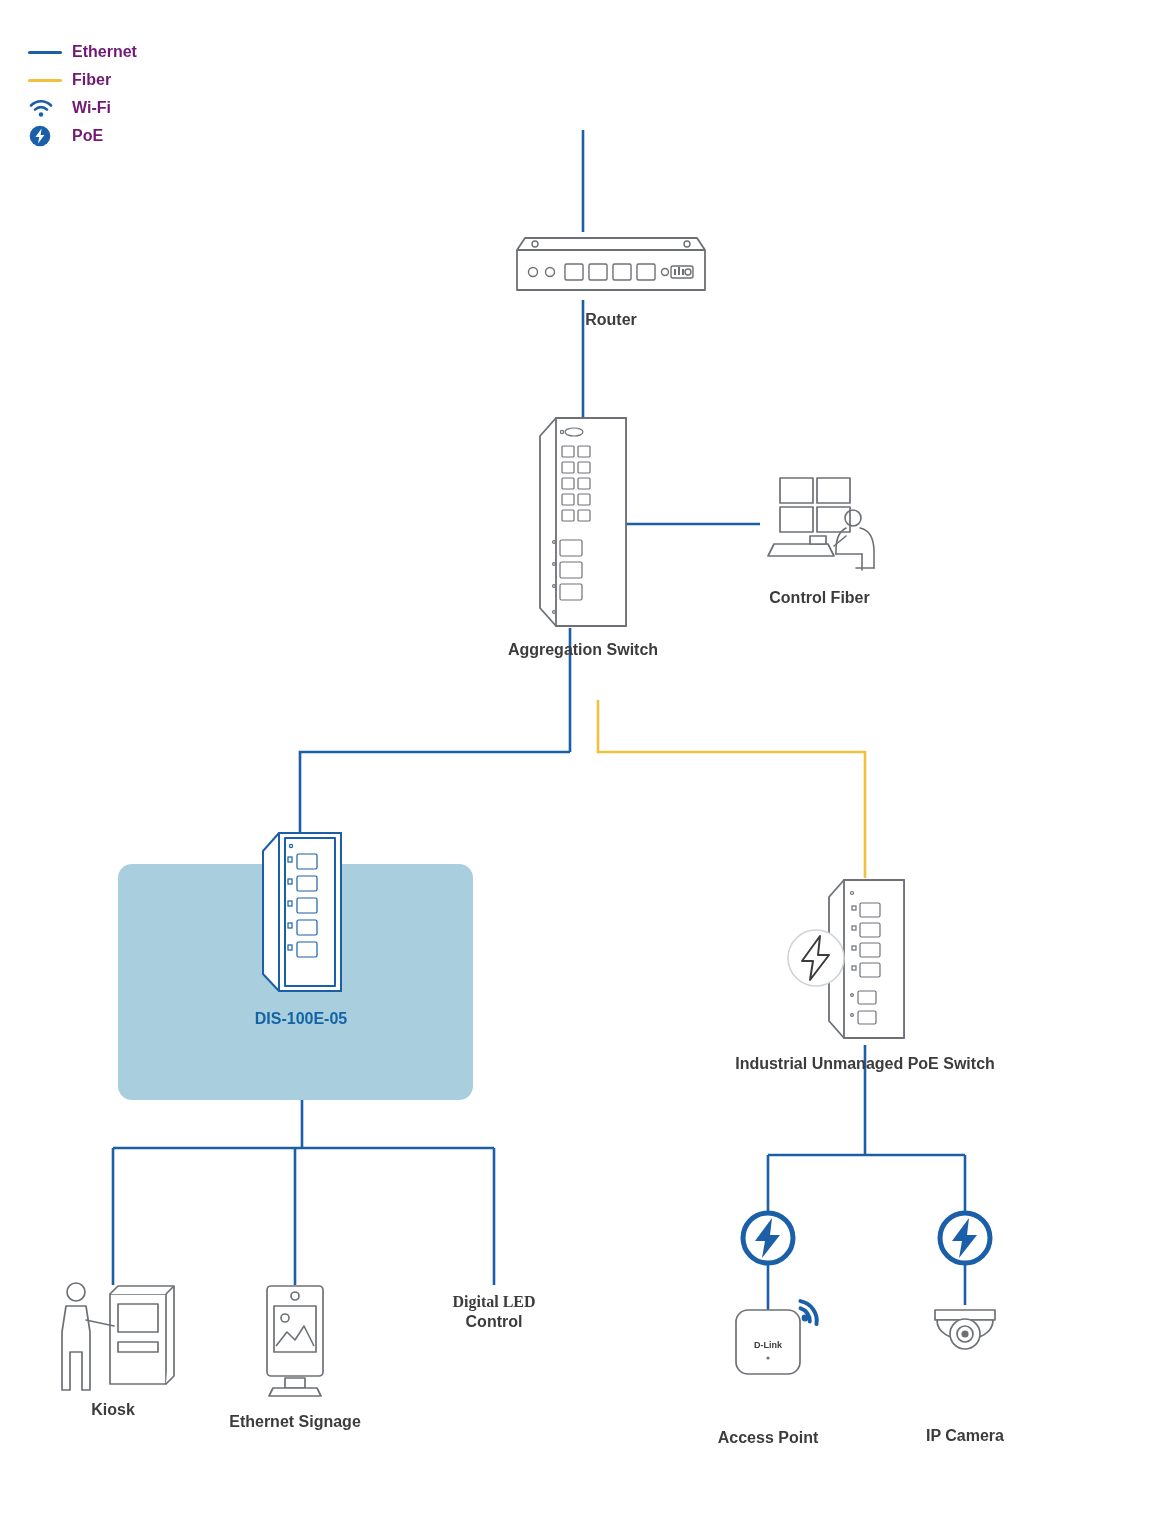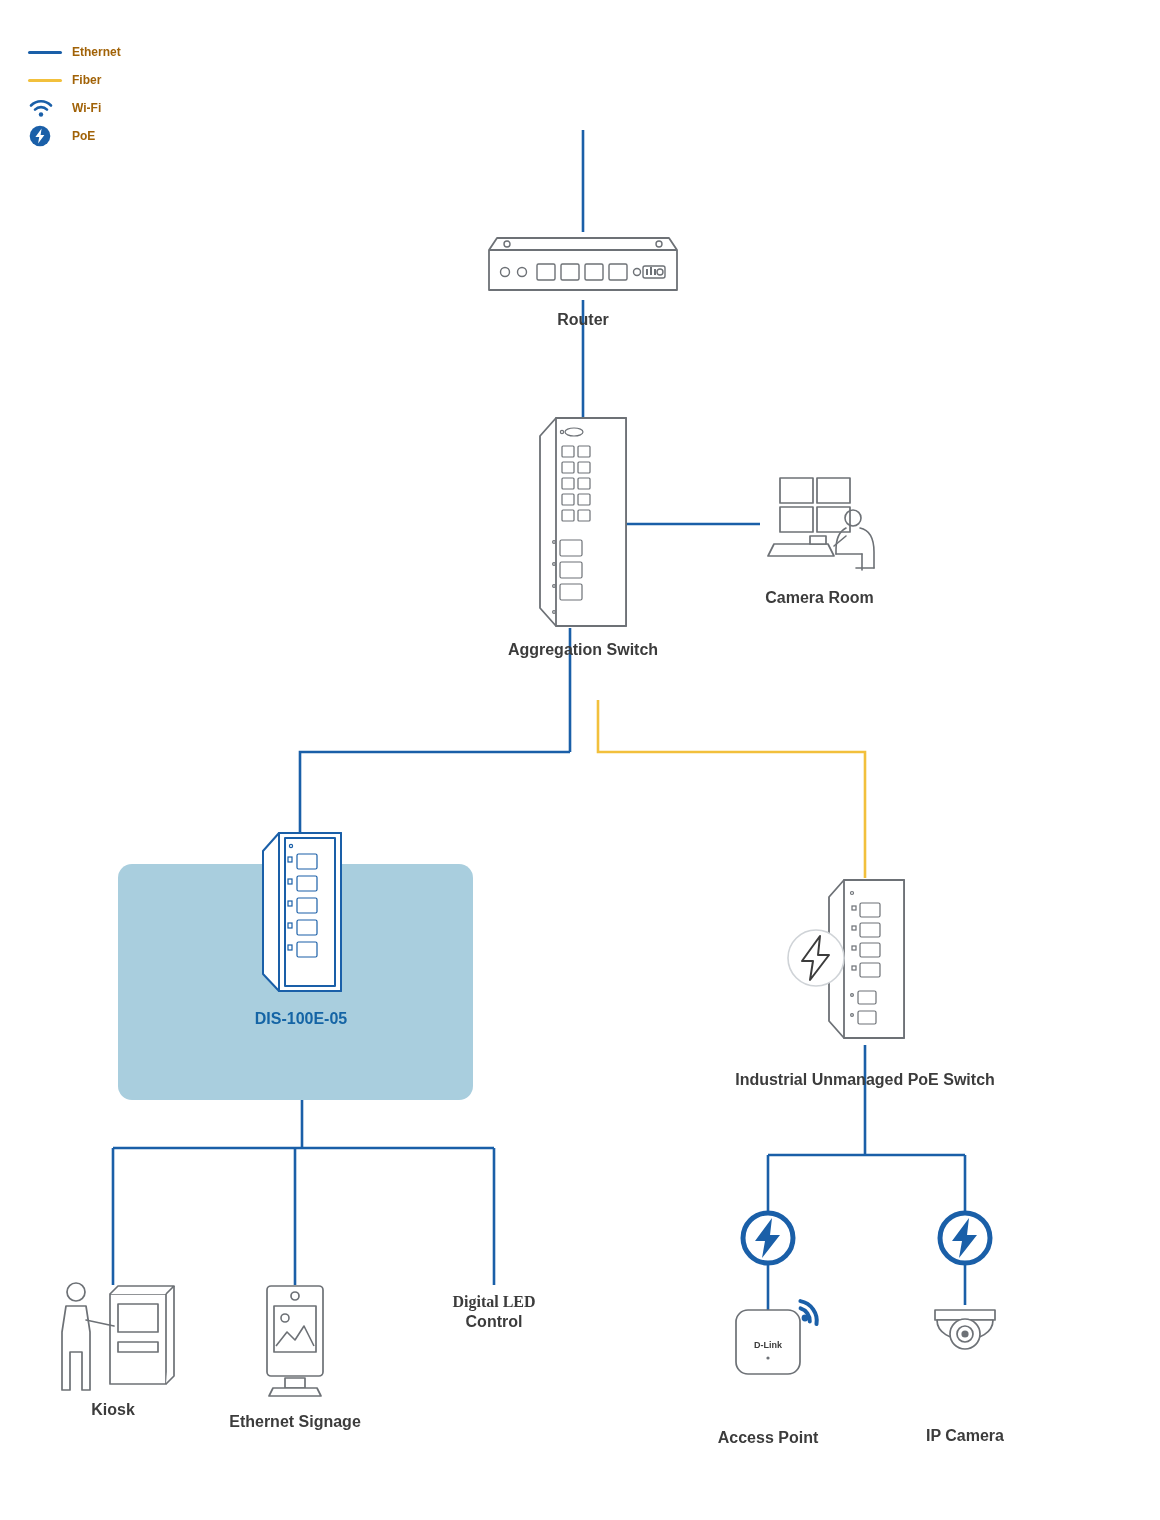--- a/index.html
+++ b/index.html
@@ -42,23 +42,23 @@
     display: flex;
     align-items: center;
     justify-content: flex-start;
   }
   .legend-line {
     width: 34px;
     height: 3px;
     border-radius: 2px;
   }
   .legend-label {
-    font-size: 12px;
+    font-size: 16px;
     font-weight: bold;
-    color: #a16207;
+    color: #701a75;
     margin-left: 6px;
     white-space: nowrap;
   }
 
   
   .node {
     position: absolute;
     text-align: center;
   }
   .node-label {
@@ -148,21 +148,21 @@
           <path d="M13.6,4.6 L7.4,12.9 L11.2,12.9 L10.1,19.6 L16.4,11.1 L12.6,11.1 Z" fill="#ffffff"></path>
         </svg>
       </span>
       <span class="legend-label">PoE</span>
     </div>
   </div>
 
   <div class="highlight-box" style="left:118px; top:864px; width:355px; height:236px;"></div>
 
 
-  <div class="node" style="left:483px; top:228px; width:200px;">
+  <div class="node" style="left:511px; top:228px; width:200px;">
     <div class="art">
       <svg width="200" height="76" viewBox="0 0 200 76">
         <g fill="#ffffff" stroke="#6d7176" stroke-width="1.8" stroke-linejoin="round">
           <path d="M14,10 L186,10 L194,22 L194,62 L6,62 L6,22 Z"></path>
           <line x1="6" y1="22" x2="194" y2="22"></line>
         </g>
         <g fill="none" stroke="#6d7176" stroke-width="1.4">
           <circle cx="24" cy="16" r="3"></circle>
           <circle cx="176" cy="16" r="3"></circle>
           <circle cx="22" cy="44" r="4.5"></circle>
@@ -233,21 +233,21 @@
           <circle cx="103" cy="48" r="8"></circle>
           <path d="M96,58 C88,62 86,70 86,80 L86,84"></path>
           <path d="M110,58 C120,60 124,70 124,82 L124,98"></path>
           <path d="M86,84 L112,84"></path>
           <path d="M112,84 L112,100"></path>
           <path d="M124,98 L106,98"></path>
           <path d="M96,66 L84,76"></path>
         </g>
       </svg>
     </div>
-    <div class="node-label" style="margin-top:8px;">Camera Room</div>
+    <div class="node-label" style="margin-top:8px;">Control Fiber</div>
   </div>
 
   <div class="node" style="left:206px; top:828px; width:190px;">
     <div class="art">
       <svg width="96" height="165" viewBox="0 0 96 165" style="margin:0 auto;">
         <g fill="#ffffff" stroke="#1a5fa8" stroke-width="2" stroke-linejoin="round">
           <path d="M26,5 L10,23 L10,146 L26,163 L88,163 L88,5 Z"></path>
           <rect x="26" y="5" width="62" height="158"></rect>
           <rect x="32" y="10" width="50" height="148"></rect>
         </g>
@@ -286,21 +286,21 @@
           <rect x="32" y="51" width="4" height="4"></rect>
           <rect x="32" y="71" width="4" height="4"></rect>
           <rect x="32" y="91" width="4" height="4"></rect>
           <rect x="38" y="116" width="18" height="13" rx="1.5"></rect>
           <rect x="38" y="136" width="18" height="13" rx="1.5"></rect>
           <circle cx="32" cy="120" r="1.4"></circle>
           <circle cx="32" cy="140" r="1.4"></circle>
         </g>
       </svg>
     </div>
-    <div class="node-label" style="margin-top:30px;">Industrial Unmanaged PoE Switch</div>
+    <div class="node-label" style="margin-top:14px;">Industrial Unmanaged PoE Switch</div>
   </div>
 
   <div class="badge" style="left:786px; top:928px;">
     <svg width="60" height="60" viewBox="0 0 60 60">
       <circle cx="30" cy="30" r="28" fill="#ffffff" stroke="#cfd3d7" stroke-width="1.6"></circle>
       <path d="M34,8 L16,33 L27,33 L24,52 L43,27 L32,27 Z" fill="#ffffff" stroke="#3c3c3c" stroke-width="2" stroke-linejoin="round"></path>
     </svg>
   </div>
 
   <div class="badge" style="left:740px; top:1210px;">

